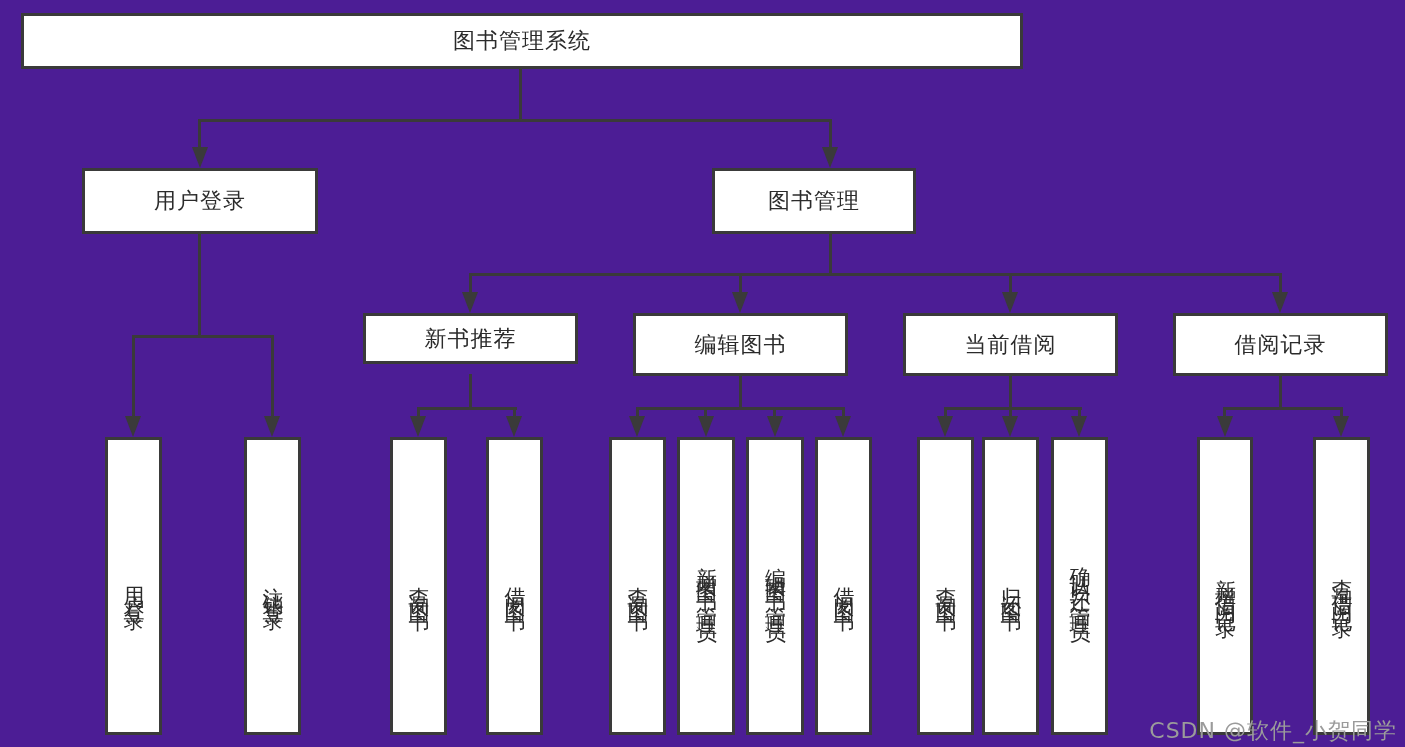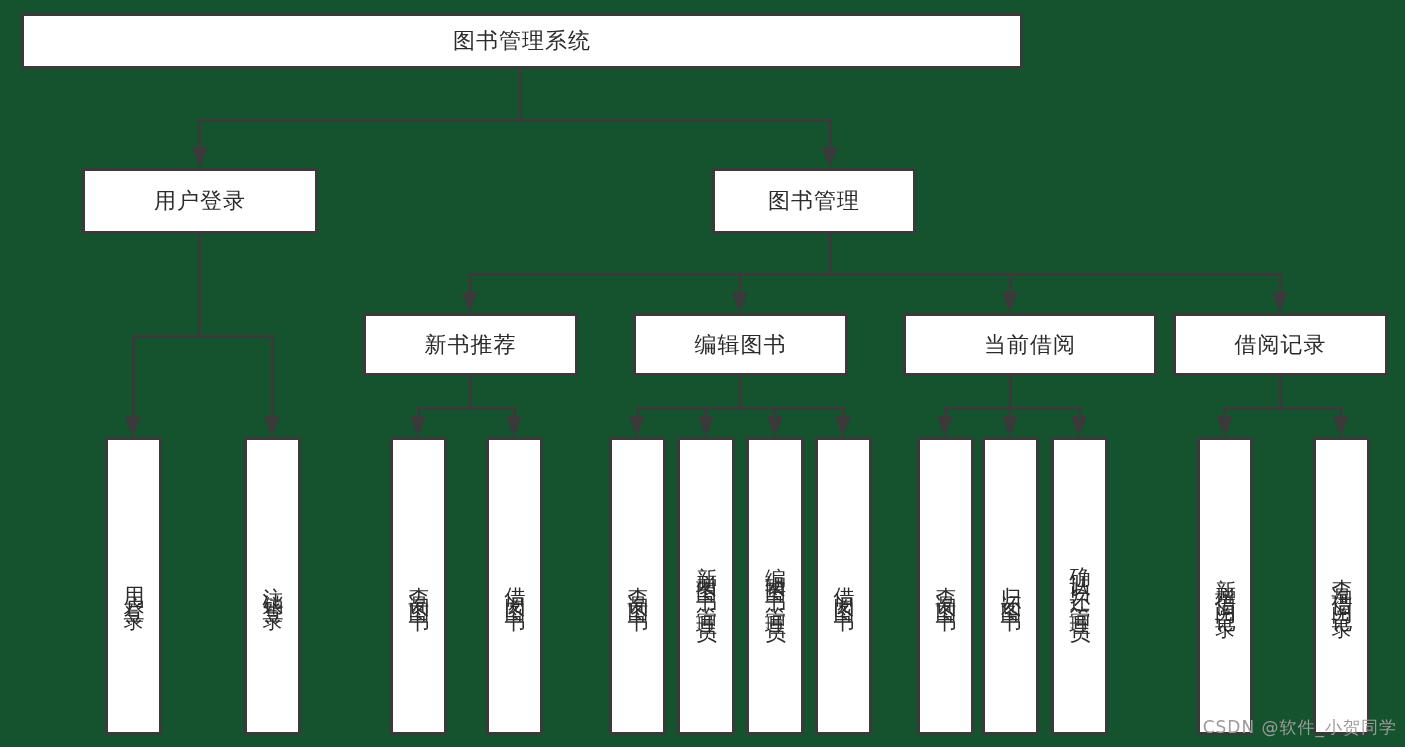--- a/index.html
+++ b/index.html
@@ -1,37 +1,37 @@
 <!DOCTYPE html>
 <html><head>
 <meta charset="utf-8">
 <style>
   html,body{margin:0;padding:0;background:#ffffff;}
   .canvas{
-    position:relative;width:1405px;height:747px;background:#14532d;overflow:hidden;
+    position:relative;width:1405px;height:747px;background:#4c1d95;overflow:hidden;
     font-family:"DejaVu Sans","Liberation Sans",sans-serif;color:#2b2b2b;
   }
   .box{
     position:absolute;box-sizing:border-box;background:#ffffff;
     border:3px solid #3a3a3a;display:flex;align-items:center;justify-content:center;
   }
   .box.h{font-size:22px;letter-spacing:1px;}
   .box.v{font-size:21px;}
   .box.v .lbl{
     writing-mode:vertical-rl;text-orientation:mixed;letter-spacing:8px;line-height:1;
   }
   .vl{position:absolute;width:3px;background:#3a3a3a;}
   .hl{position:absolute;height:3px;background:#3a3a3a;}
   .ar{
     position:absolute;width:0;height:0;
     border-left:8px solid transparent;border-right:8px solid transparent;
     border-top:21px solid #3a3a3a;
   }
   .watermark{
-    position:absolute;right:8px;top:716px;font-size:17px;color:#9b9b9b;letter-spacing:1px;text-align:center;
+    position:absolute;right:8px;top:716px;font-size:22px;color:#9b9b9b;letter-spacing:1px;text-align:center;
   }
 </style>
 </head>
 <body>
 
 <div class="canvas">
 
   <div class="box h" style="left:21px;top:13px;width:1002px;height:56px">
     <span class="lbl">图书管理系统</span>
   </div>
@@ -61,27 +61,27 @@
   <div class="hl" style="left:469px;top:273px;width:813px"></div>
   <div class="vl" style="left:469px;top:273px;height:25px"></div>
   <div class="ar" style="left:462px;top:292px"></div>
   <div class="vl" style="left:739px;top:273px;height:25px"></div>
   <div class="ar" style="left:732px;top:292px"></div>
   <div class="vl" style="left:1009px;top:273px;height:25px"></div>
   <div class="ar" style="left:1002px;top:292px"></div>
   <div class="vl" style="left:1279px;top:273px;height:25px"></div>
   <div class="ar" style="left:1272px;top:292px"></div>
 
-  <div class="box h" style="left:363px;top:313px;width:215px;height:63px">
+  <div class="box h" style="left:363px;top:313px;width:215px;height:51px">
     <span class="lbl">新书推荐</span>
   </div>
   <div class="box h" style="left:633px;top:313px;width:215px;height:63px">
     <span class="lbl">编辑图书</span>
   </div>
-  <div class="box h" style="left:903px;top:313px;width:254px;height:63px">
+  <div class="box h" style="left:903px;top:313px;width:215px;height:63px">
     <span class="lbl">当前借阅</span>
   </div>
   <div class="box h" style="left:1173px;top:313px;width:215px;height:63px">
     <span class="lbl">借阅记录</span>
   </div>
 
   <div class="vl" style="left:469px;top:374px;height:36px"></div>
   <div class="vl" style="left:739px;top:374px;height:36px"></div>
   <div class="vl" style="left:1009px;top:374px;height:36px"></div>
   <div class="vl" style="left:1279px;top:374px;height:36px"></div>

